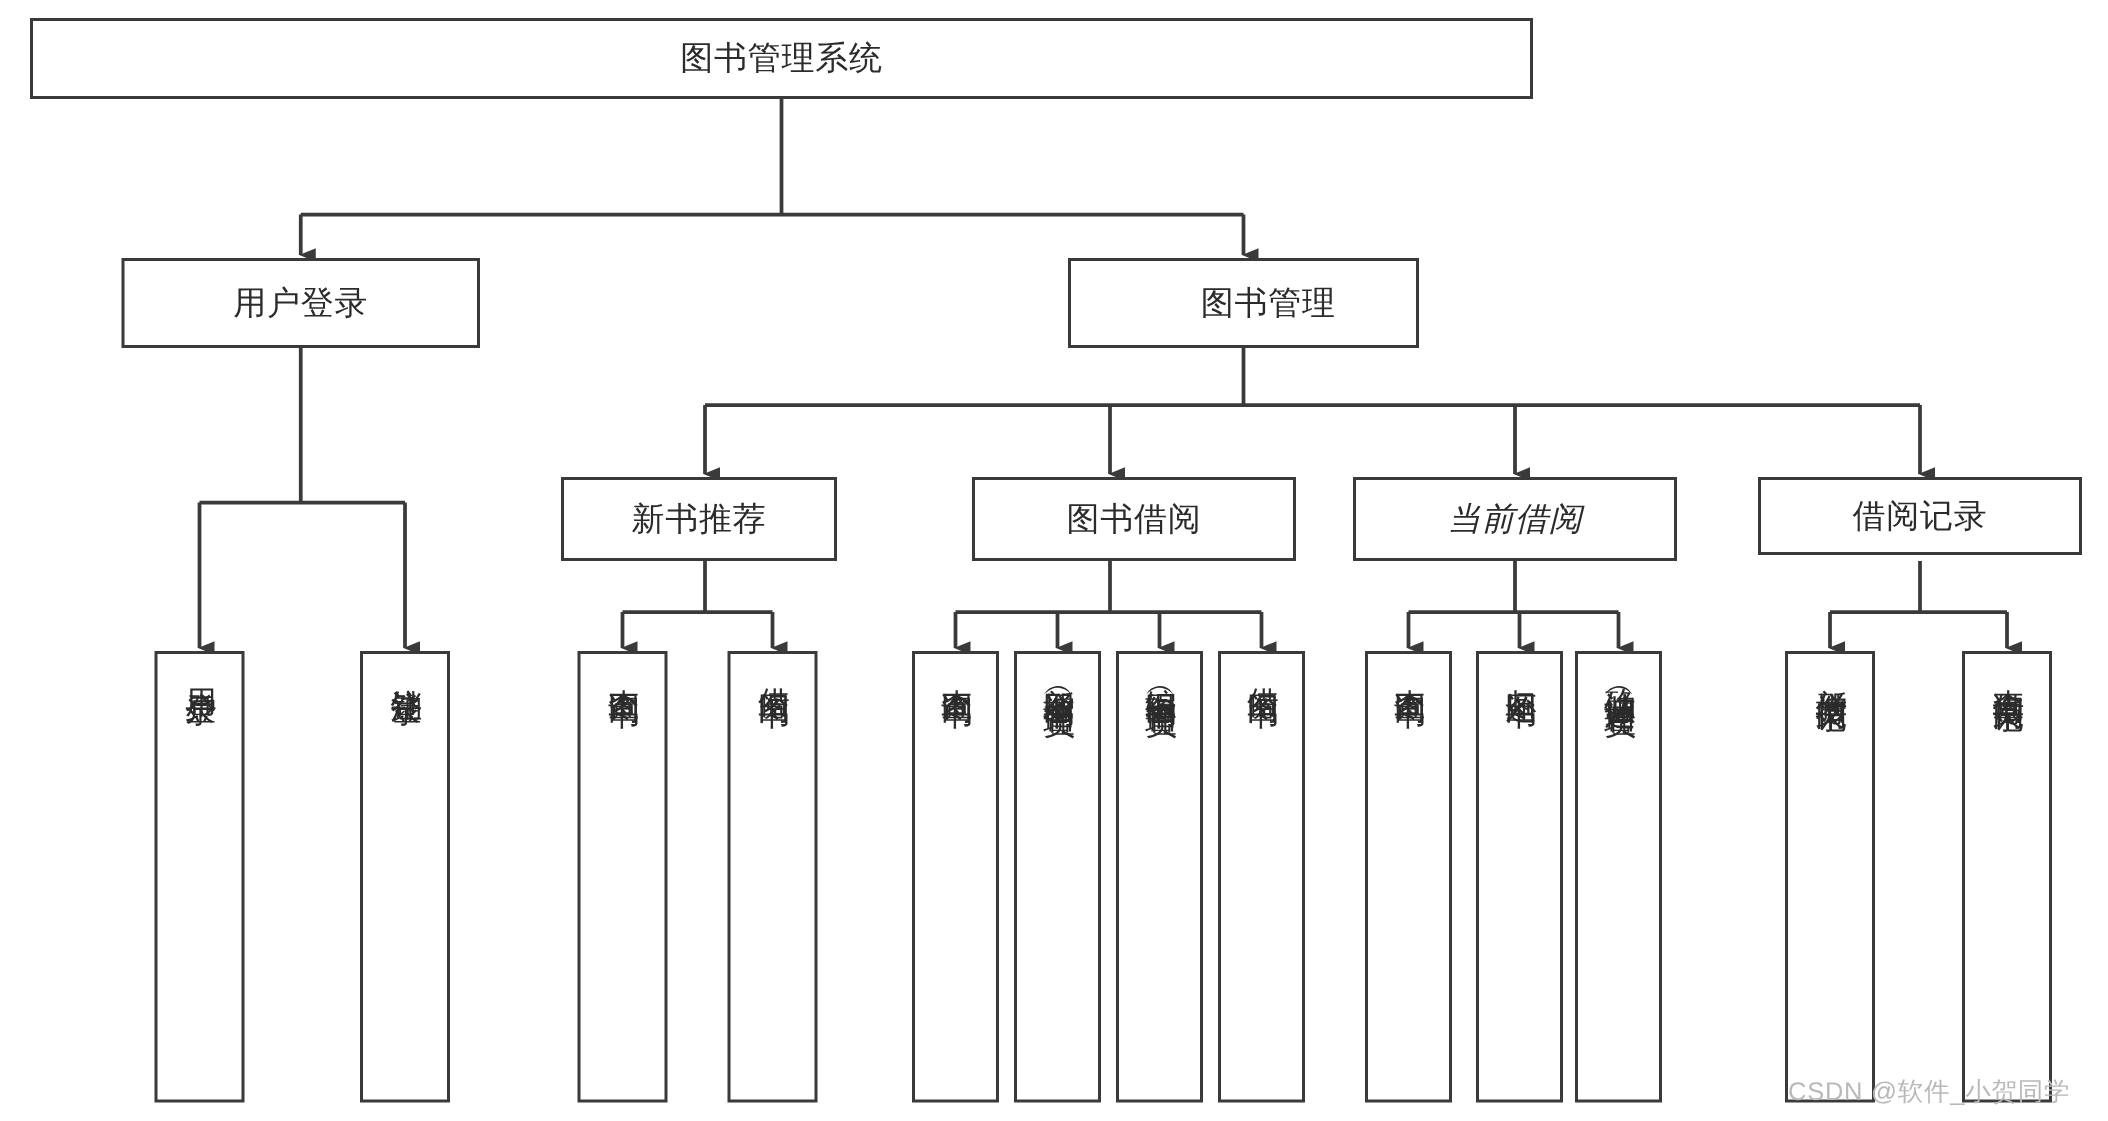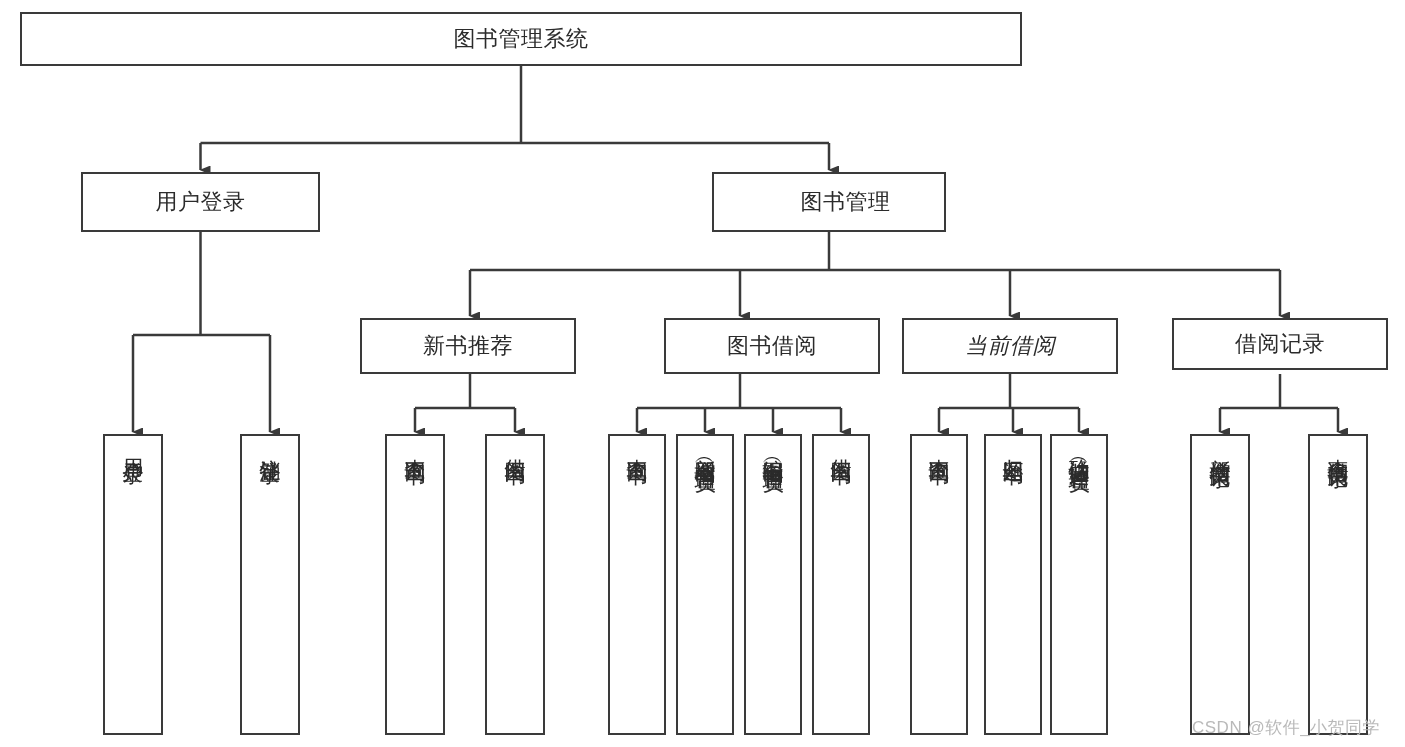--- a/index.html
+++ b/index.html
@@ -121,24 +121,24 @@
   <div id="node-layer">
       <div class="node root" style="left: 20px; top: 12px; width: 1002px; height: 54px; border-color: rgb(58, 58, 58);">
         <span class="node-label">图书管理系统</span>
       </div>
       <div class="node level2" style="left: 81px; top: 172px; width: 239px; height: 60px; border-color: rgb(58, 58, 58);">
         <span class="node-label">用户登录</span>
       </div>
       <div class="node level2" style="left: 712px; top: 172px; width: 234px; height: 60px; border-color: rgb(58, 58, 58); padding-left: 33px;">
         <span class="node-label">图书管理</span>
       </div>
-      <div class="node level3" style="left: 360px; top: 318px; width: 216px; height: 56px; border-color: rgb(58, 58, 58);">
+      <div class="node level3" style="left: 374px; top: 318px; width: 184px; height: 56px; border-color: rgb(58, 58, 58);">
         <span class="node-label">新书推荐</span>
       </div>
-      <div class="node level3" style="left: 664px; top: 318px; width: 216px; height: 56px; border-color: rgb(58, 58, 58);">
+      <div class="node level3" style="left: 648px; top: 318px; width: 216px; height: 56px; border-color: rgb(58, 58, 58);">
         <span class="node-label">图书借阅</span>
       </div>
       <div class="node level3" style="left: 902px; top: 318px; width: 216px; height: 56px; border-color: rgb(58, 58, 58); font-style: italic;">
         <span class="node-label">当前借阅</span>
       </div>
       <div class="node level3" style="left: 1172px; top: 318px; width: 216px; height: 52px; border-color: rgb(58, 58, 58);">
         <span class="node-label">借阅记录</span>
       </div>
       <div class="node leaf" style="left: 103px; top: 434px; width: 60px; height: 301px; border-color: rgb(58, 58, 58);">
         <span class="node-label">用户登录</span>

